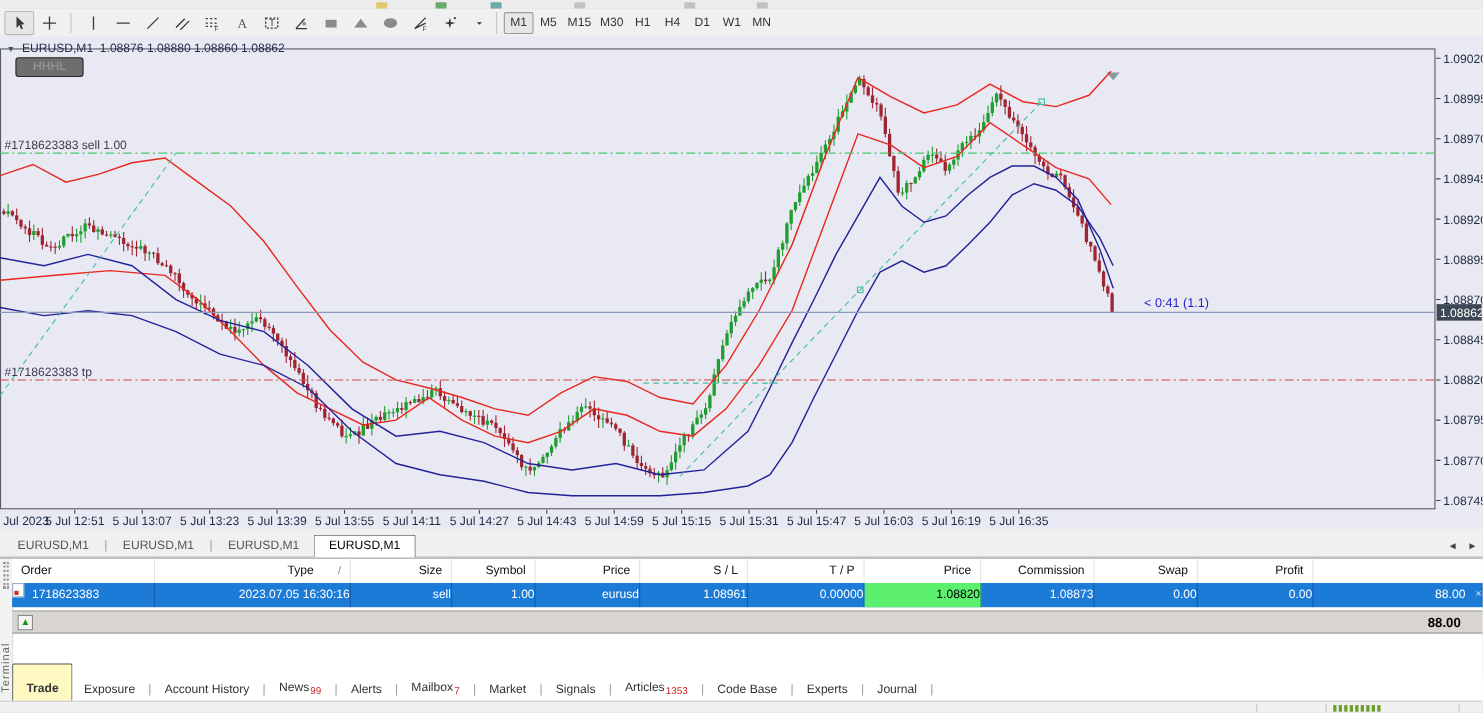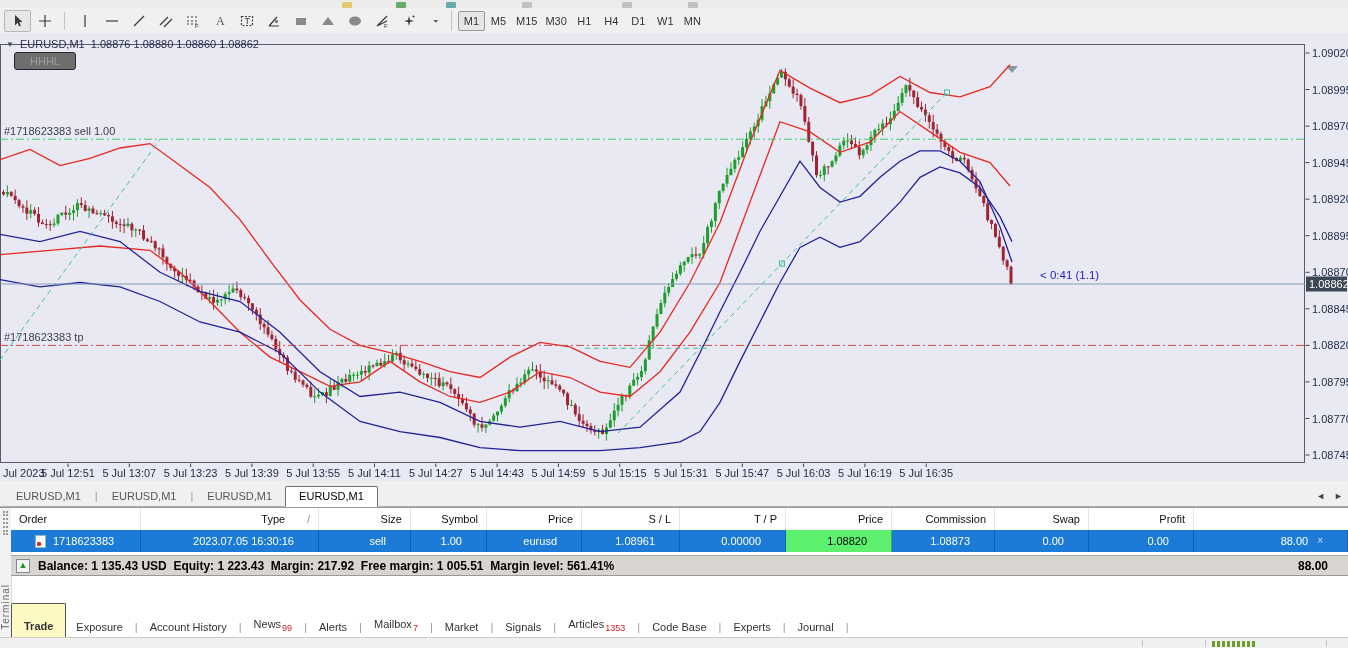--- a/index.html
+++ b/index.html
@@ -34,21 +34,21 @@
   .terminal{position:absolute;top:507px;left:0;width:1348px;height:130px;background:#fff;border-top:1px solid #9a9a9a;}
   .trail{position:absolute;left:0;top:0;width:11px;height:100%;background:#f2f2f2;border-right:1px solid #e0e0e0;}
   .grip{position:absolute;top:3px;left:3px;height:24px;border-left:2px dotted #9a9a9a;border-right:2px dotted #9a9a9a;width:1px;}
   .vlabel{position:absolute;bottom:8px;left:0px;writing-mode:vertical-rl;transform:rotate(180deg);color:#666;font-size:10px;letter-spacing:1px;}
   .thead,.trow{position:absolute;left:11px;width:1337px;display:grid;}
   .thead{top:0;height:36px;background:#fff;color:#101010;}
   .thead .cell{line-height:22px;padding:0 8px;text-align:right;border-right:1px solid #e4e4e4;white-space:nowrap;overflow:hidden;}
   .thead .cell.left{text-align:left;}
   .sortmark{color:#888;margin-left:22px;font-size:10px;}
   .trow{top:22px;height:22px;background:#1b7bd7;color:#fff;}
-  .trow .cell{line-height:22px;padding:0 24px;text-align:right;border-right:1px solid rgba(8,40,110,.35);white-space:nowrap;display:flex;justify-content:flex-end;align-items:center;box-sizing:border-box;}
+  .trow .cell{line-height:22px;padding:0 0;text-align:right;border-right:1px solid rgba(8,40,110,.35);white-space:nowrap;display:flex;justify-content:flex-end;box-sizing:border-box;}
   .trow .cell.left{justify-content:flex-start;}
   .trow .cell.tpcell{background:#5cf06e;color:#000;}
   .doc-icon{width:9px;height:11px;background:#fff;border:1px solid #9ab0c8;margin-right:7px;position:relative;flex:0 0 auto;}
   .doc-icon:after{content:"";position:absolute;left:1px;bottom:1px;width:4px;height:4px;background:#d03020;border-radius:1px;}
   .row-close{margin-left:9px;color:#cfe0f4;font-size:10px;cursor:pointer;}
   .balance-row{position:absolute;top:47px;left:11px;width:1337px;height:21px;background:#d8d4cf;border-top:1px solid #a8a8a8;border-bottom:1px solid #989898;display:flex;align-items:center;font-weight:700;font-size:12px;color:#000;box-sizing:border-box;}
   .bal-icon{width:12px;height:12px;border:1px solid #8a8a8a;background:#f4f4f4;color:#169416;font-size:9px;line-height:11px;text-align:center;margin:0 8px 0 5px;font-weight:700;}
   .bal-text{white-space:pre;}
   .bal-profit{margin-left:auto;padding-right:20px;}
   .bottom-tabs{position:absolute;top:105px;left:11px;width:1337px;height:25px;background:#fff;display:flex;align-items:flex-end;}
@@ -891,21 +891,20 @@
         <div class="cell">
           <span>0.00</span>
         </div>
         <div class="cell">
           <span>88.00</span>
           <span class="row-close">×</span>
         </div>
       </div>
     <div class="balance-row">
       <span class="bal-icon">▲</span>
-      <span class="bal-text">Balance: 1 135.43 USD  Equity: 1 223.43  Margin: 217.92  Free margin: 1 005.51  Margin level: 561.41%</span>
       <span class="bal-profit">88.00</span>
     </div>
     <div class="bottom-tabs" id="bottom-tabs">
         <div class="btab active"><span>Trade</span></div>
         <div class="btab"><span>Exposure</span></div>
         <span class="bsep">|</span>
         <div class="btab"><span>Account History</span></div>
         <span class="bsep">|</span>
         <div class="btab"><span>News</span><sub>99</sub></div>
         <span class="bsep">|</span>

